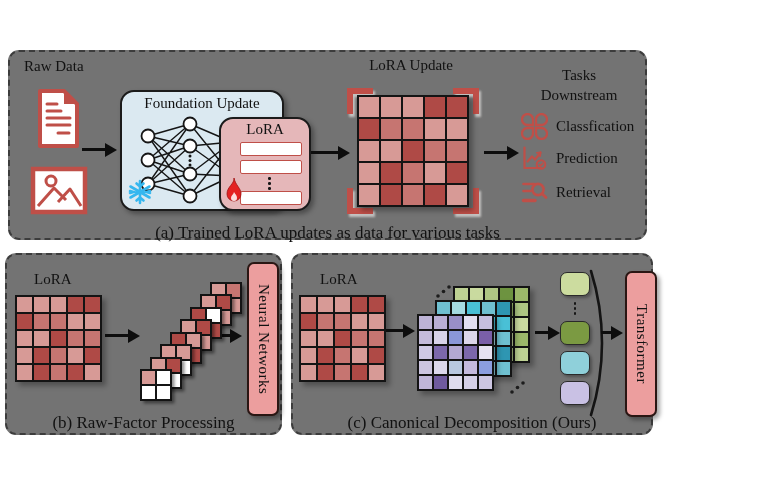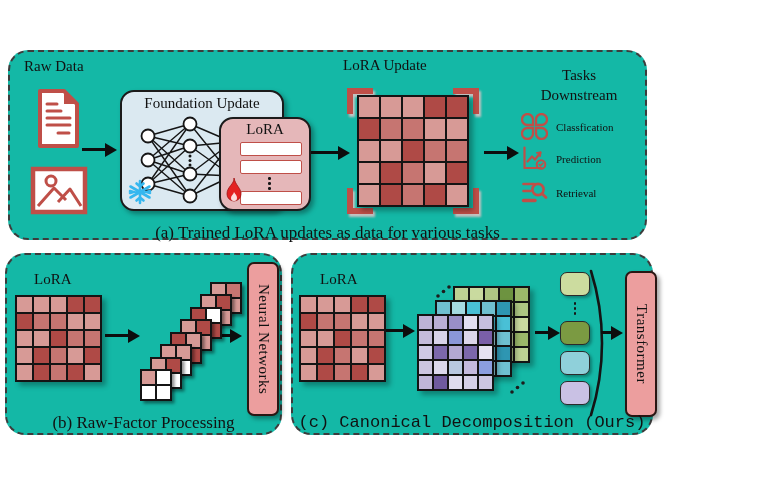--- a/index.html
+++ b/index.html
@@ -1,18 +1,18 @@
 <!DOCTYPE html>
 <html><head>
 <meta charset="utf-8">
 <style>
   html,body{margin:0;padding:0;background:#ffffff;}
   #stage{position:relative;width:780px;height:480px;background:#ffffff;
          font-family:"Liberation Serif","DejaVu Serif",serif;color:#111;overflow:hidden;}
-  .panel{position:absolute;border:2px dashed #3c3c3c;border-radius:20px;background:#14b8a6;}
+  .panel{position:absolute;border:2px dashed #3c3c3c;border-radius:11px;background:#737373;}
   #panel-a{left:8px;top:50px;width:635px;height:186px;}
   #panel-b{left:5px;top:253px;width:273px;height:178px;}
   #panel-c{left:291px;top:253px;width:358px;height:178px;}
   .lbl{position:absolute;font-size:15px;white-space:nowrap;}
   .caption{position:absolute;left:0;width:100%;text-align:center;font-size:17px;margin-top:10px;}
   
   .arrow{position:absolute;height:3.4px;background:#0d0d0d;}
   .arrow::after{content:"";position:absolute;right:-11px;top:50%;transform:translateY(-50%);
     border-left:12px solid #0d0d0d;border-top:7px solid transparent;border-bottom:7px solid transparent;}
   
@@ -34,21 +34,21 @@
   .bk.tr{right:0;top:0;border-right-width:6px;border-top-width:6px;}
   .bk.bl{left:0;bottom:0;border-left-width:6px;border-bottom-width:6px;}
   .bk.br{right:0;bottom:0;border-right-width:6px;border-bottom-width:6px;}
   
   .token-col{position:absolute;display:flex;flex-direction:column;align-items:center;gap:6px;}
   .token{width:28px;height:22px;border:1.6px solid #2a2a2a;border-radius:7px;
          box-shadow:2px 2px 3px rgba(0,0,0,0.3);}
   .vdots{display:flex;flex-direction:column;gap:2.6px;align-items:center;}
   .vdots i{width:2.6px;height:2.6px;border-radius:50%;background:#151515;}
   .task-row{position:absolute;display:flex;align-items:center;gap:8px;}
-  .task-row .tlabel{font-size:11px;}
+  .task-row .tlabel{font-size:15px;}
   svg{display:block;}
 </style>
 </head>
 <body>
 
 <div id="stage">
 
   <section class="panel" id="panel-a">
     <div class="lbl" style="left:14px;top:6px;">Raw Data</div>
 
@@ -123,21 +123,21 @@
       <div style="position:absolute;left:3px;bottom:5px;">
         <svg width="20" height="27" viewBox="0 0 20 27">
           <path d="M10,1 C10.5,7 3,9.5 3,17 a7,7 0 0 0 14,0 C17,11 11.5,8.5 10,1 Z" fill="#e42222" stroke="#9e1212" stroke-width="0.8"></path>
           <path d="M7,21 c0,-2.5 2.5,-3.5 3,-6 c1.5,2.5 3,3.5 3,6 a3,3 0 0 1 -6,0 Z" fill="#ffffff" opacity="0.85"></path>
         </svg>
       </div>
     </div>
 
     <div class="arrow" style="left:301px;top:99px;width:28px;"></div>
 
-    <div class="lbl" style="left:333px;top:5px;width:136px;">LoRA Update</div>
+    <div class="lbl" style="left:333px;top:5px;width:136px;text-align:center;">LoRA Update</div>
 
     <div class="bracket" style="left:337px;top:36px;width:132px;height:126px;">
       <div class="bk tl"></div>
         <div class="bk tr"></div>
         <div class="bk bl"></div>
         <div class="bk br"></div>
     </div>
     <div class="matrix" style="left: 347px; top: 43px; grid-template-columns: repeat(5, 22px); grid-auto-rows: 22px;">
         <div class="mcell" style="background: rgb(215, 154, 150);"></div>
         <div class="mcell" style="background: rgb(215, 154, 150);"></div>
@@ -453,15 +453,15 @@
         <path d="M2,3 Q13,38 13,75 Q13,112 2,147"></path>
       </svg>
     </div>
 
     <div class="arrow" style="left:308px;top:76px;width:11px;"></div>
 
     <div class="vbox" style="left:332px;top:16px;height:142px;">
       <span>Transformer</span>
     </div>
 
-    <div class="caption" style="top:148px;font-family:Liberation Mono, monospace;">(c) Canonical Decomposition (Ours)</div>
+    <div class="caption" style="top:148px;">(c) Canonical Decomposition (Ours)</div>
   </section>
 </div>
 
 </body></html>

